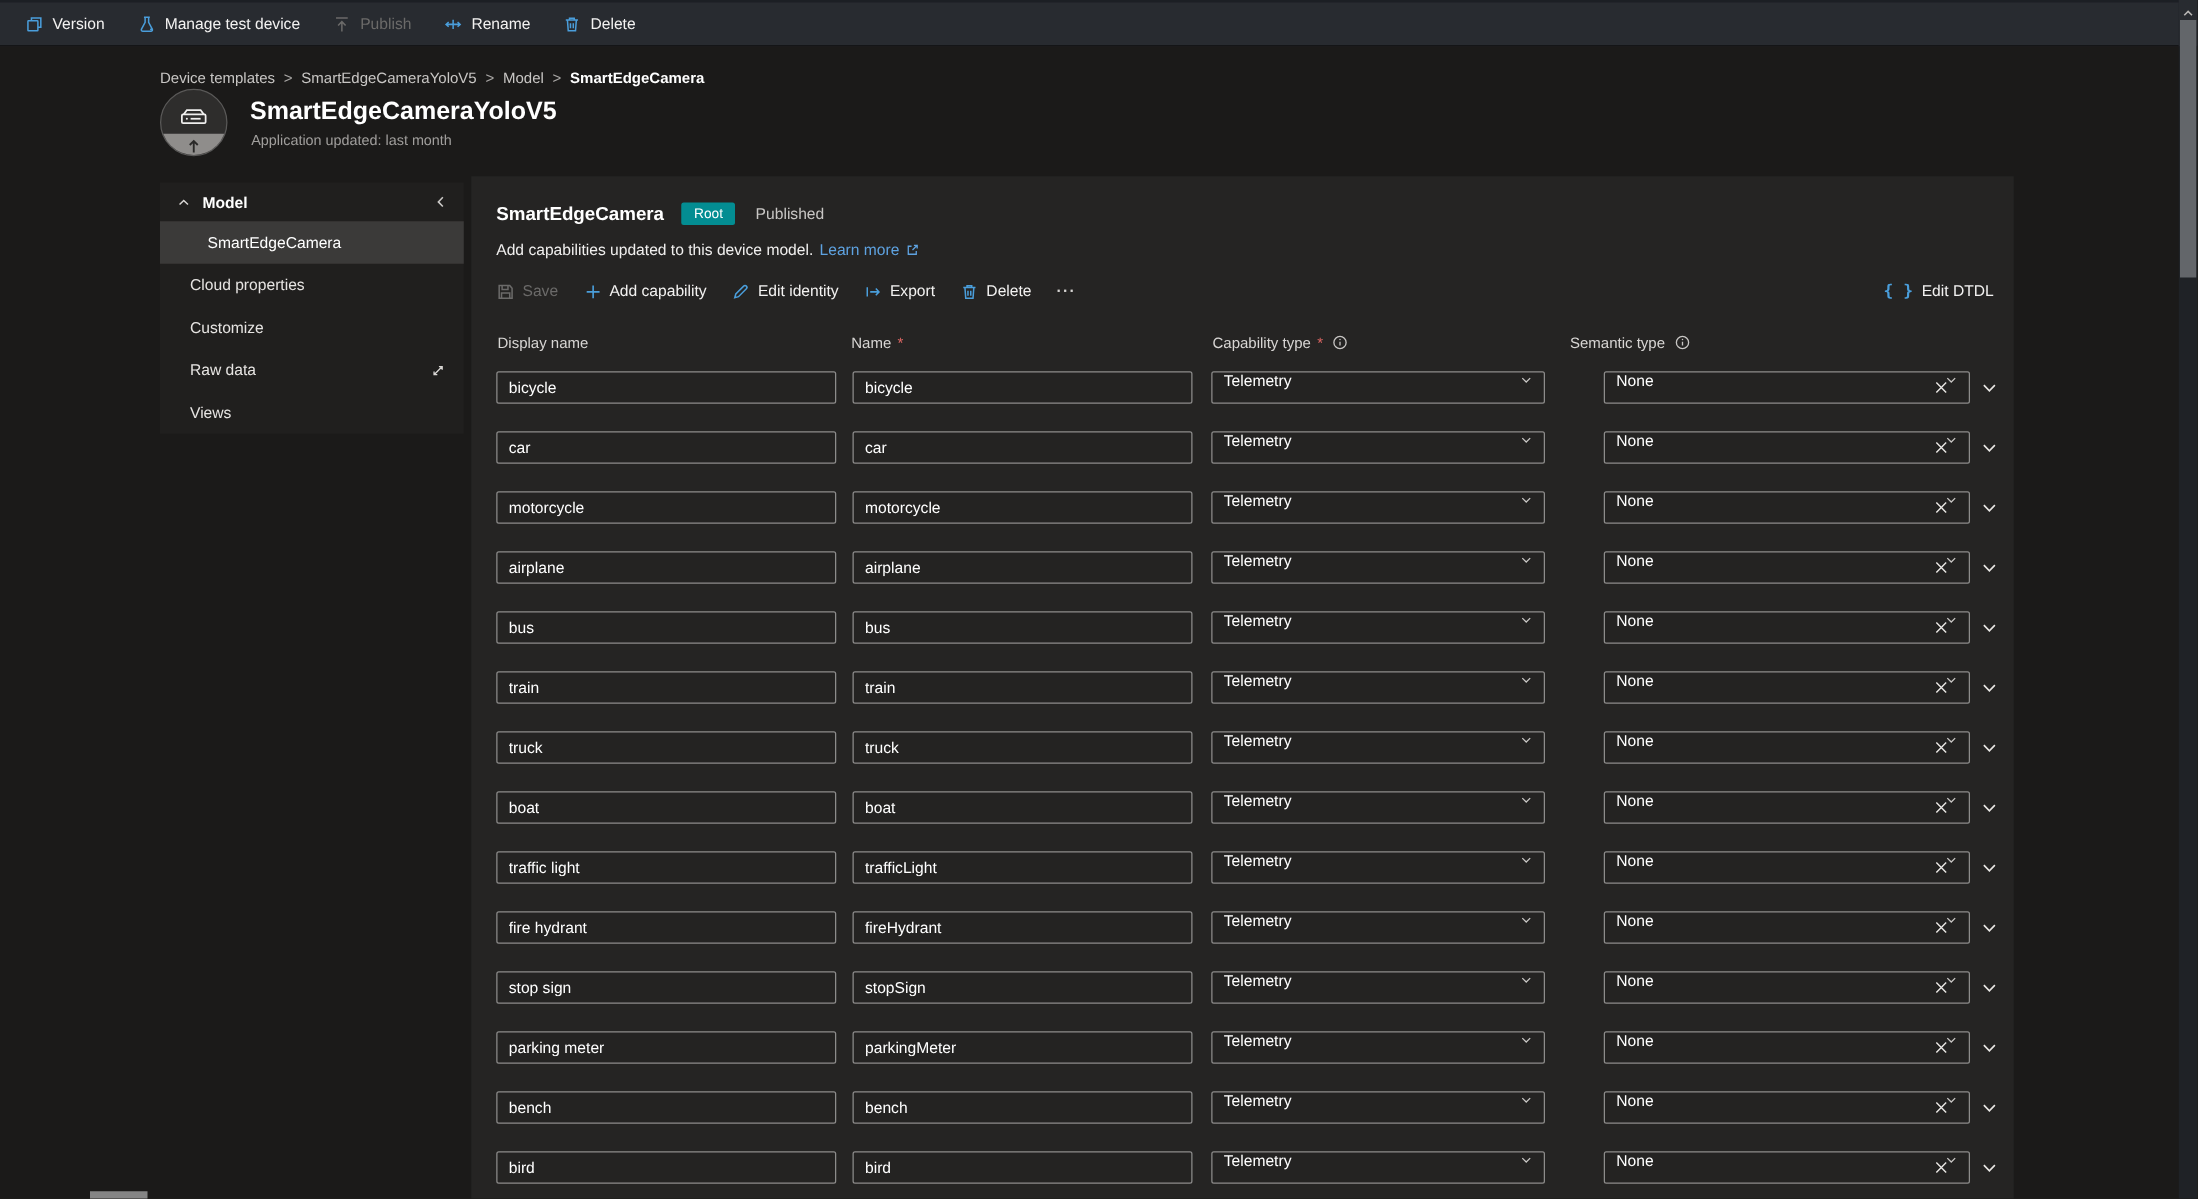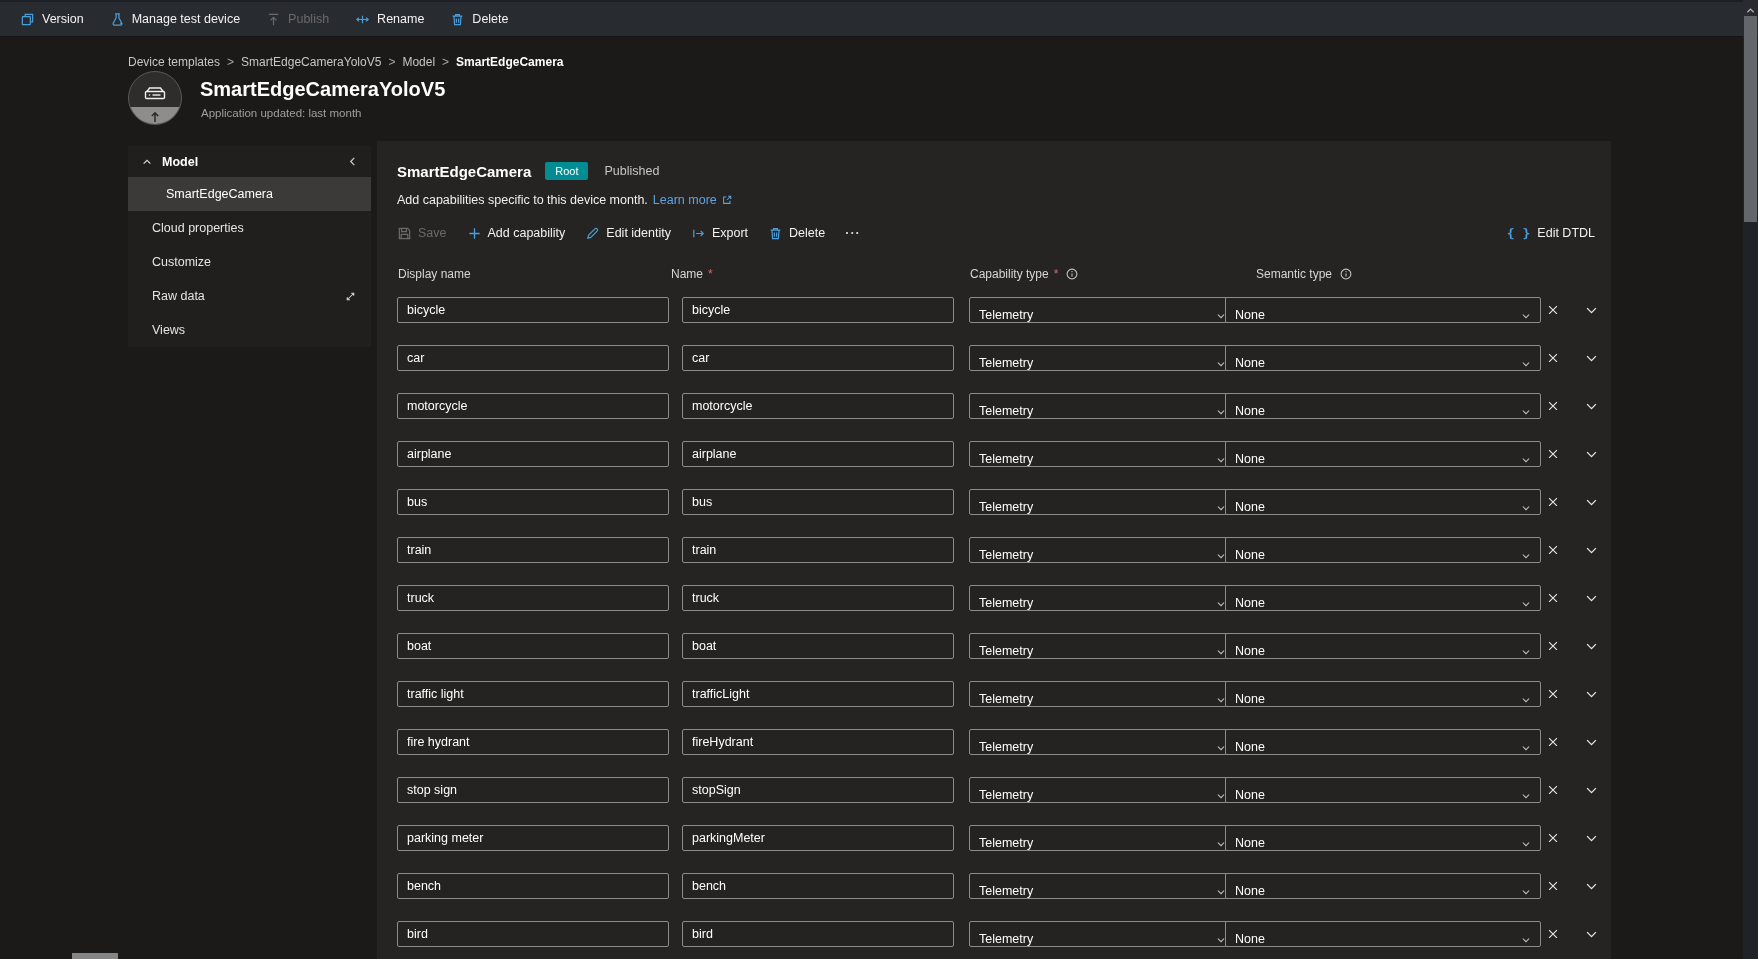--- a/index.html
+++ b/index.html
@@ -69,41 +69,41 @@
   .cap-toolbar { margin-top:8px; height:32px; display:flex; align-items:center; padding:0 16px 0 20px; gap:20px; }
   .tb-item { display:flex; align-items:center; gap:6px; color:#f3f2f1; cursor:pointer; }
   .tb-item .ic { color:#4a9edb; }
   .tb-item.disabled, .tb-item.disabled .ic { color:#6b6a69; cursor:default;justify-content:space-between; }
   .tb-more { color:#d8d6d4; letter-spacing:1px; font-weight:bold; cursor:pointer; }
   .tb-right { margin-left:auto; display:flex; align-items:center; gap:7px; color:#f3f2f1; cursor:pointer; }
   .braces { color:#4a9edb; font-weight:bold; font-size:13px; font-family:"DejaVu Sans Mono", monospace; }
 
   .col-headers { margin-top:14px; position:relative; height:26px; font-size:12px; color:#d8d6d4; }
   .col-h { position:absolute; top:4px; display:flex; align-items:center; gap:4px; }
-  .col-h.c1 { left:21px; } .col-h.c2 { left:294px; } .col-h.c3 { left:593px; } .col-h.c4 { left:879px; }
+  .col-h.c1 { left:21px; } .col-h.c2 { left:304px; } .col-h.c3 { left:593px; } .col-h.c4 { left:879px; }
   .req { color:#dd6663; margin-left:1px; }
   .info-ic { color:#c8c6c4; margin-left:3px; }
 
   .rows { margin-top:8px; }
   .cap-row { position:relative; height:26px; margin-bottom:22px; }
   .ti {
     position:absolute; top:0; height:26px; background:#242322;
     border:1px solid #8d8c8b; border-radius:2px; color:#fff;
     font-family:"Liberation Sans", sans-serif; font-size:12.5px; padding:0 9px; outline:none;
   }
   .ti.col1 { left:20px; width:272px; }
   .ti.col2 { left:305px; width:272px; }
   .sel {
     position:absolute; top:0; height:26px; background:#242322;
     border:1px solid #8d8c8b; border-radius:2px; color:#fff;
-    display:flex; align-items:flex-end; justify-content:space-between;
+    display:flex; align-items:flex-start; justify-content:space-between;
     padding:0 8px 0 9px; cursor:pointer;
   }
   .sel.col3 { left:592px; width:267px; }
-  .sel.col4 { left:848px; width:316px; }
+  .sel.col4 { left:906px; width:293px; }
   .sel .chev { color:#c8c6c4; }
   .icon-btn {
     position:absolute; top:-1px; width:28px; height:28px; background:none; border:none;
     color:#e8e6e3; display:flex; align-items:center; justify-content:center; cursor:pointer;
   }
   .icon-btn.del { left:1162px; }
   .icon-btn.exp { left:1200px; }
 
   
   .vscroll { position:absolute; right:0; top:0; width:15px; height:959px; background:#1f2226; }
@@ -229,21 +229,21 @@
 </div>
 
 <div class="panel">
   <div class="panel-header">
     <div class="iface-row">
       <span class="iface-title">SmartEdgeCamera</span>
       <span class="root-badge">Root</span>
       <span class="iface-status">Published</span>
     </div>
     <div class="desc-row">
-      <span>Add capabilities specific to this device month.</span>
+      <span>Add capabilities updated to this device model.</span>
       <span class="learn-link">
         <span>Learn more</span>
         <span>
           <svg width="12" height="12" viewBox="0 0 16 16" fill="none" stroke="currentColor" stroke-width="1.4">
             <path d="M7 4H3.5v8.5H12V9M9.5 3H13v3.5M13 3 8 8"></path>
           </svg>
           </span>
       </span>
     </div>
   </div>

